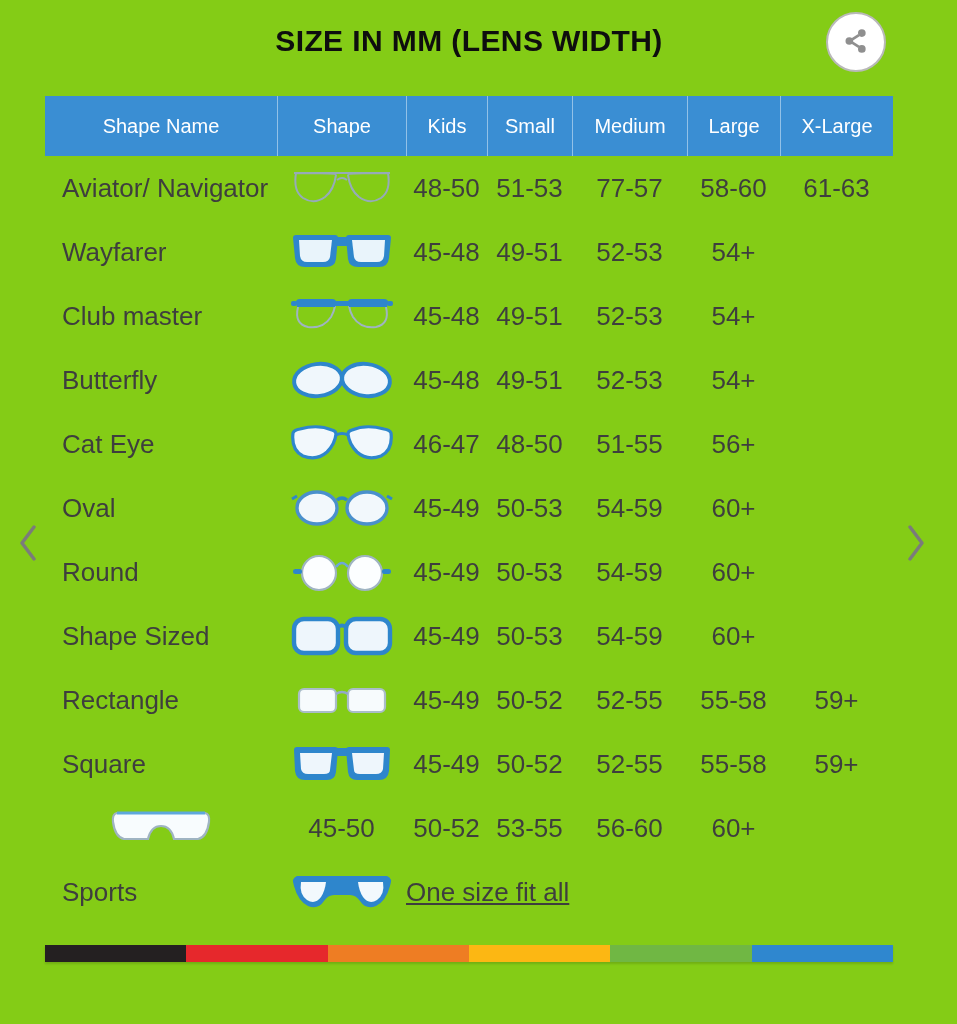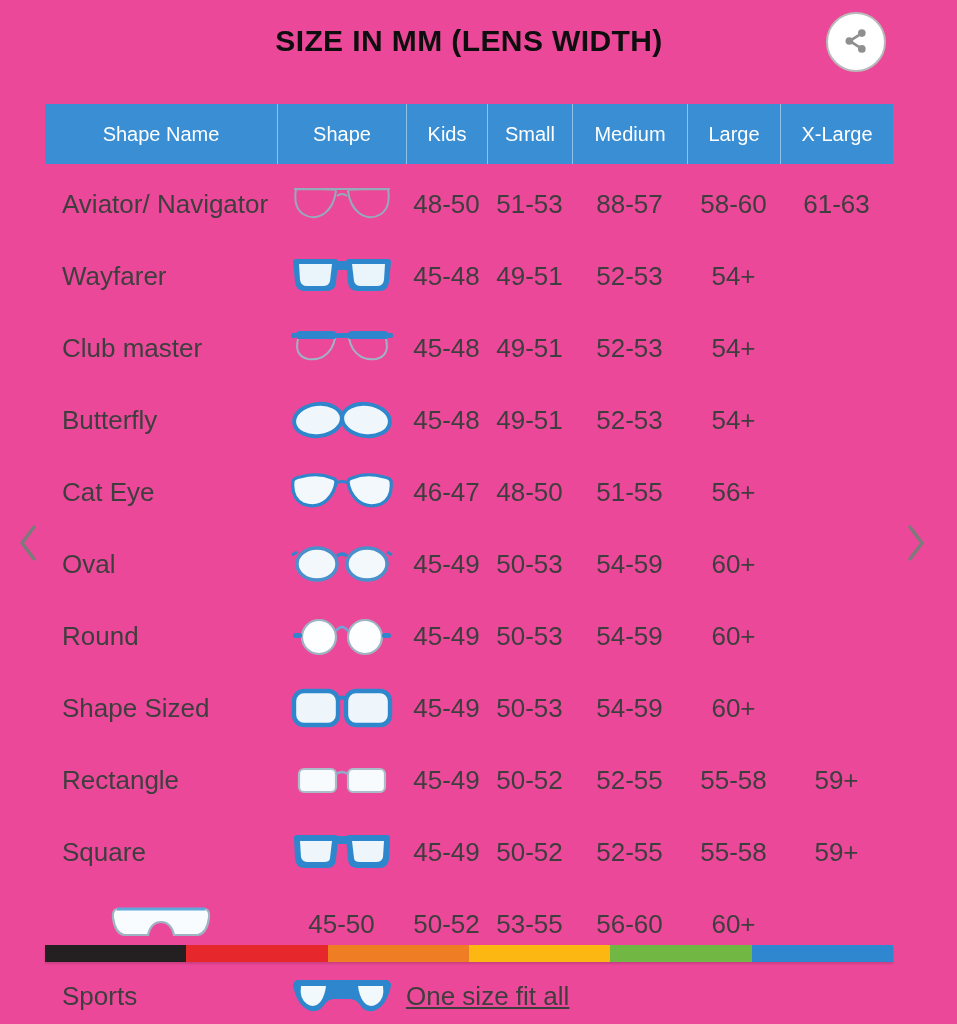--- a/index.html
+++ b/index.html
@@ -1,29 +1,29 @@
 <!DOCTYPE html>
 <html><head>
 <meta charset="utf-8">
 <style>
   html,body{margin:0;padding:0;background:#fff;}
-  .page{position:relative;width:957px;height:1024px;background:#ec4899;overflow:hidden;
+  .page{position:relative;width:957px;height:1024px;background:#84cc16;overflow:hidden;
         font-family:"Liberation Sans",sans-serif;}
 
   .title{position:absolute;left:45px;top:24px;width:848px;text-align:center;
          font-size:30px;font-weight:700;color:#0e0e0e;letter-spacing:.4px;}
 
   .share-btn{position:absolute;left:826px;top:12px;width:60px;height:60px;border-radius:50%;
              border:2.5px solid #b9b9b9;background:#fff;display:flex;align-items:center;
              justify-content:center;cursor:pointer;box-sizing:border-box;}
   .share-btn svg{width:30px;height:30px;}
 
   .table{position:absolute;left:45px;top:96px;width:848px;}
   .grid-row{display:grid;grid-template-columns:232px 129px 81px 85px 115px 93px 113px;
-            align-items:center;margin-top:8px;}
+            align-items:center;}
   .thead{background:#3a8ed3;height:60px;color:#fff;font-size:20px;}
   .thead .cell{display:flex;align-items:center;justify-content:center;height:100%;box-sizing:border-box;}
   .thead .cell + .cell{border-left:1.5px solid rgba(255,255,255,.45);}
   .trow{height:64px;font-size:26px;color:#3e3e3e;}
   .cell-name{padding-left:17px;}
   .cell-val{text-align:center;}
   .cell-shape{display:flex;justify-content:center;align-items:center;}
   .cell-shape svg{width:104px;height:44px;display:block;}
   .span-note{grid-column:3 / 8;text-align:left;text-decoration:underline;}
 
@@ -79,21 +79,21 @@
             <g fill="none" stroke="#96abb9" stroke-width="2">
           <path d="M4 7 H100"></path>
               <path d="M47 14 Q52 10 57 14"></path>
           <path d="M6 7 Q3 25 13 32 Q24 39 35 31 Q44 24 46 9 Q46 7 6 7 Z"></path>
           <path d="M98 7 Q101 25 91 32 Q80 39 69 31 Q60 24 58 9 Q58 7 98 7 Z"></path>
         </g>
           </svg>
       </div>
       <div class="cell cell-val">48-50</div>
       <div class="cell cell-val">51-53</div>
-      <div class="cell cell-val">88-57</div>
+      <div class="cell cell-val">77-57</div>
       <div class="cell cell-val">58-60</div>
       <div class="cell cell-val">61-63</div>
     </div>
 
     <div class="grid-row trow">
       <div class="cell cell-name">Wayfarer</div>
       <div class="cell cell-shape">
         <svg viewBox="0 0 104 44">
           <rect x="44" y="7" width="16" height="9" fill="#2e86cc"></rect>
           <path d="M3 8 Q3 5 6 5 H45 Q48 5 48 8 L46 29 Q45 37 36 37 H15 Q6 37 5 28 Z" fill="#2e86cc"></path>

